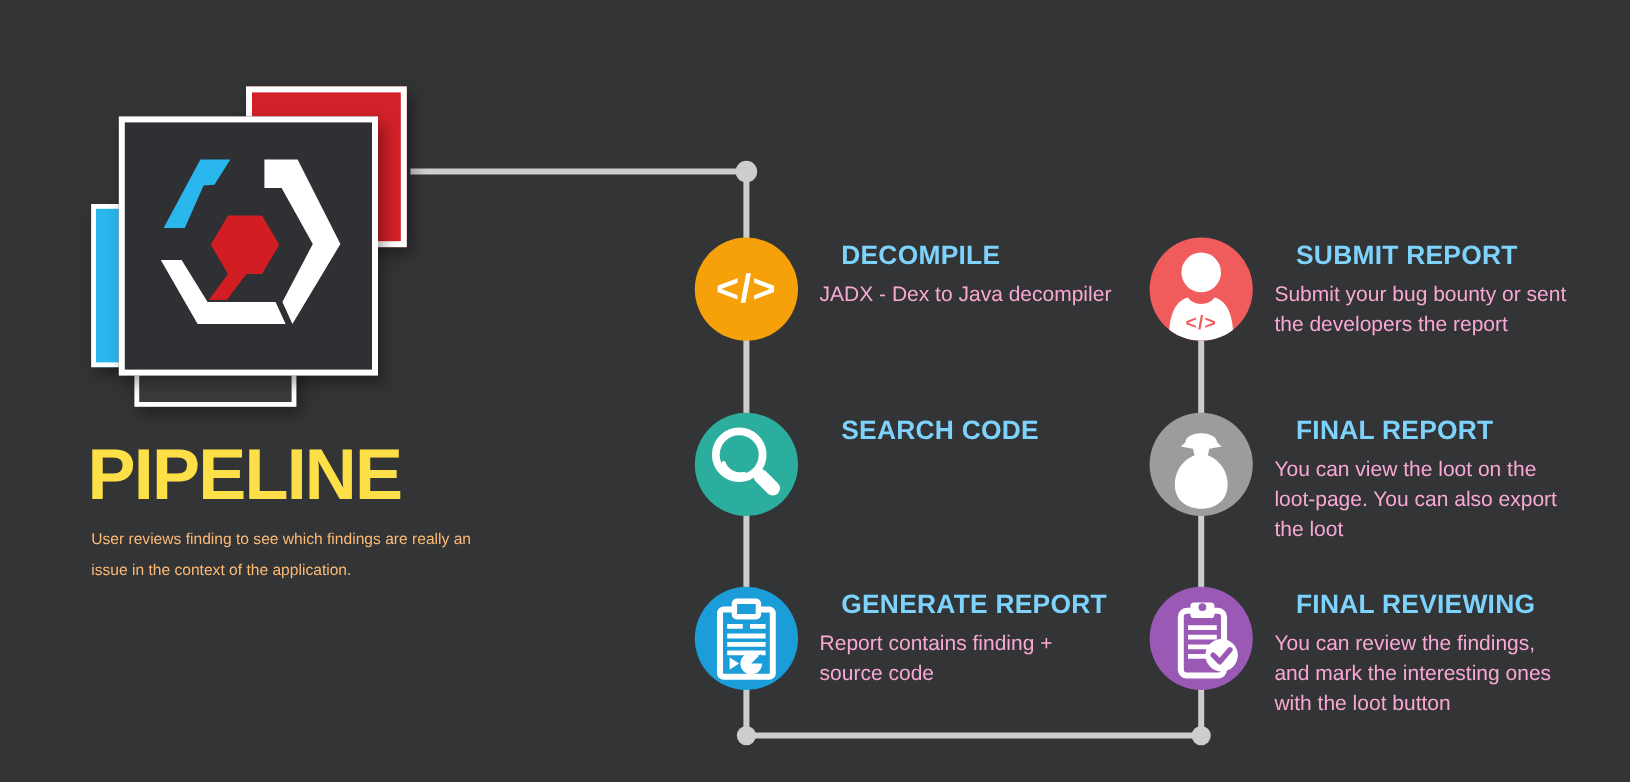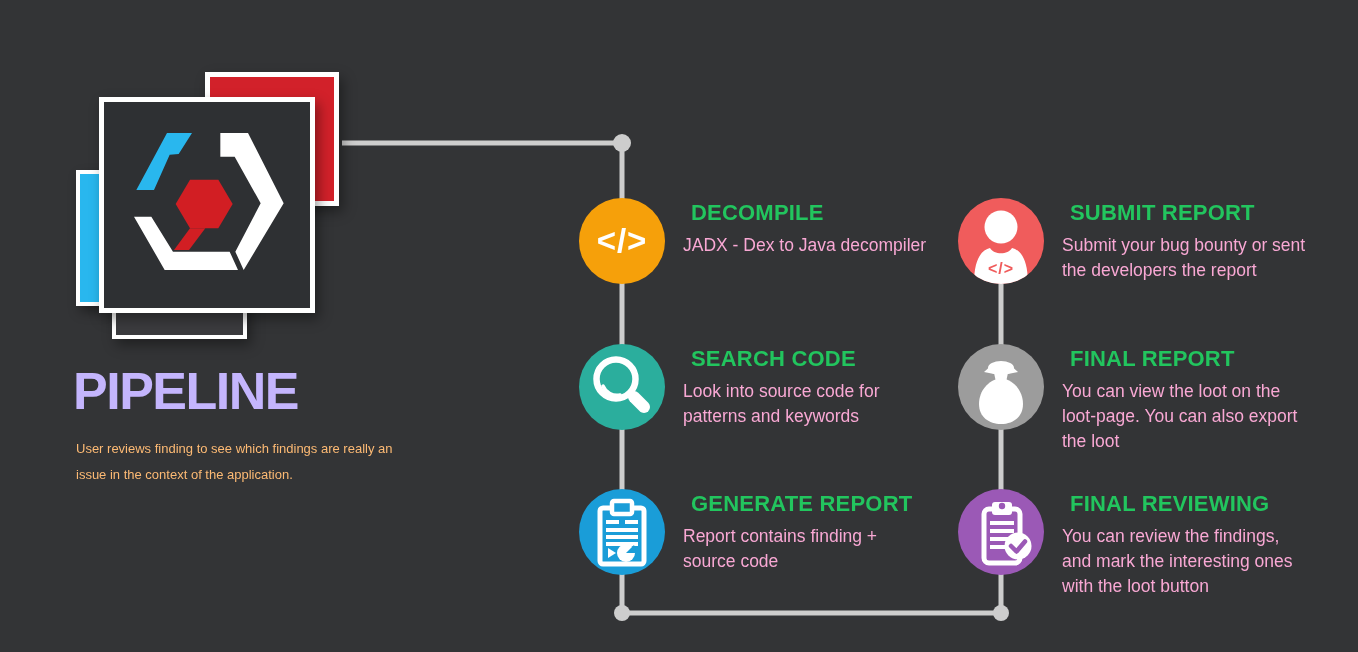--- a/index.html
+++ b/index.html
@@ -15,21 +15,21 @@
   .logo{position:absolute;left:0;top:0;z-index:2;}
   .sq{position:absolute;border:4px solid #fff;box-shadow:4px 6px 12px rgba(0,0,0,.38);}
   .sq-red{left:205px;top:72px;width:134px;height:134px;border-width:5px;}
   .sq-cyan{left:76px;top:170px;width:27px;height:136px;}
   .sq-tray{left:112px;top:282px;width:135px;height:57px;}
   .sq-main{left:99px;top:97px;width:216px;height:216px;border-width:5px;}
   .hexlogo{position:absolute;left:14px;top:12px;}
   
   .page-title{
     position:absolute;left:73px;top:361px;z-index:2;
-    font-size:52px;font-weight:bold;letter-spacing:-1.5px;color:#c4b5fd;
+    font-size:60px;font-weight:bold;letter-spacing:-1.5px;color:#fde047;
   }
   .page-subtitle{
     position:absolute;left:76px;top:436px;z-index:2;
     font-size:13px;line-height:26px;color:#fdba74;white-space:pre-line;
   }
   
   .step{position:absolute;display:flex;align-items:flex-start;gap:18px;z-index:3;}
   .col1{left:579px;}
   .col2{left:958px;}
   .row1{top:198px;}
@@ -39,21 +39,21 @@
     position:relative;flex:0 0 86px;width:86px;height:86px;border-radius:50%;
     overflow:hidden;
   }
   .step-circle svg{position:absolute;left:0;top:0;}
   .code-glyph{
     position:absolute;left:0;top:0;width:100%;height:100%;
     display:flex;align-items:center;justify-content:center;
     font-size:33px;font-weight:bold;color:#fff;letter-spacing:1px;
   }
   .step-text{padding-top:2px;}
-  .step-title{font-size:22px;font-weight:bold;margin:0 0 7px 8px;color:#22c55e;letter-spacing:.2px;}
+  .step-title{font-size:22px;font-weight:bold;margin:0 0 7px 18px;color:#7dd3fc;letter-spacing:.2px;}
   .step-desc{font-size:17.5px;line-height:25px;color:#f9a8d4;white-space:pre-line;}
 </style>
 </head>
 <body>
 
 <div class="stage">
 
   <svg class="connectors" width="1358" height="652">
     <g fill="none" stroke-width="5" style="stroke: rgb(205, 205, 205);">
       <line x1="342" y1="143" x2="622" y2="143"></line>
@@ -100,22 +100,20 @@
   <div class="step col1 row2">
     <div class="step-circle" style="background-color: rgb(43, 174, 157);">
       <svg width="86" height="86" viewBox="0 0 86 86">
         <circle cx="37" cy="35" r="19.5" fill="none" stroke="#fff" stroke-width="6.5"></circle>
         <path d="M 24 42 A 15 15 0 0 0 41 51" fill="none" stroke="#fff" stroke-width="3.5" stroke-linecap="round"></path>
         <line x1="55" y1="53" x2="65" y2="63" stroke="#fff" stroke-width="12" stroke-linecap="round"></line>
       </svg>
     </div>
     <div class="step-text">
       <div class="step-title">SEARCH CODE</div>
-      <div class="step-desc">Look into source code for
-patterns and keywords</div>
     </div>
   </div>
 
   <div class="step col1 row3">
     <div class="step-circle" style="background-color: rgb(26, 157, 216);">
       <svg width="86" height="86" viewBox="0 0 86 86">
         <rect x="21" y="19" width="44" height="56" rx="3" fill="none" stroke="#fff" stroke-width="5"></rect>
         <rect x="33" y="12" width="20" height="13" rx="2" stroke="#fff" stroke-width="4.5" style="fill: rgb(26, 157, 216);"></rect>
         <line x1="27" y1="33" x2="40" y2="33" stroke="#fff" stroke-width="4"></line>
         <line x1="46" y1="33" x2="59" y2="33" stroke="#fff" stroke-width="4"></line>

